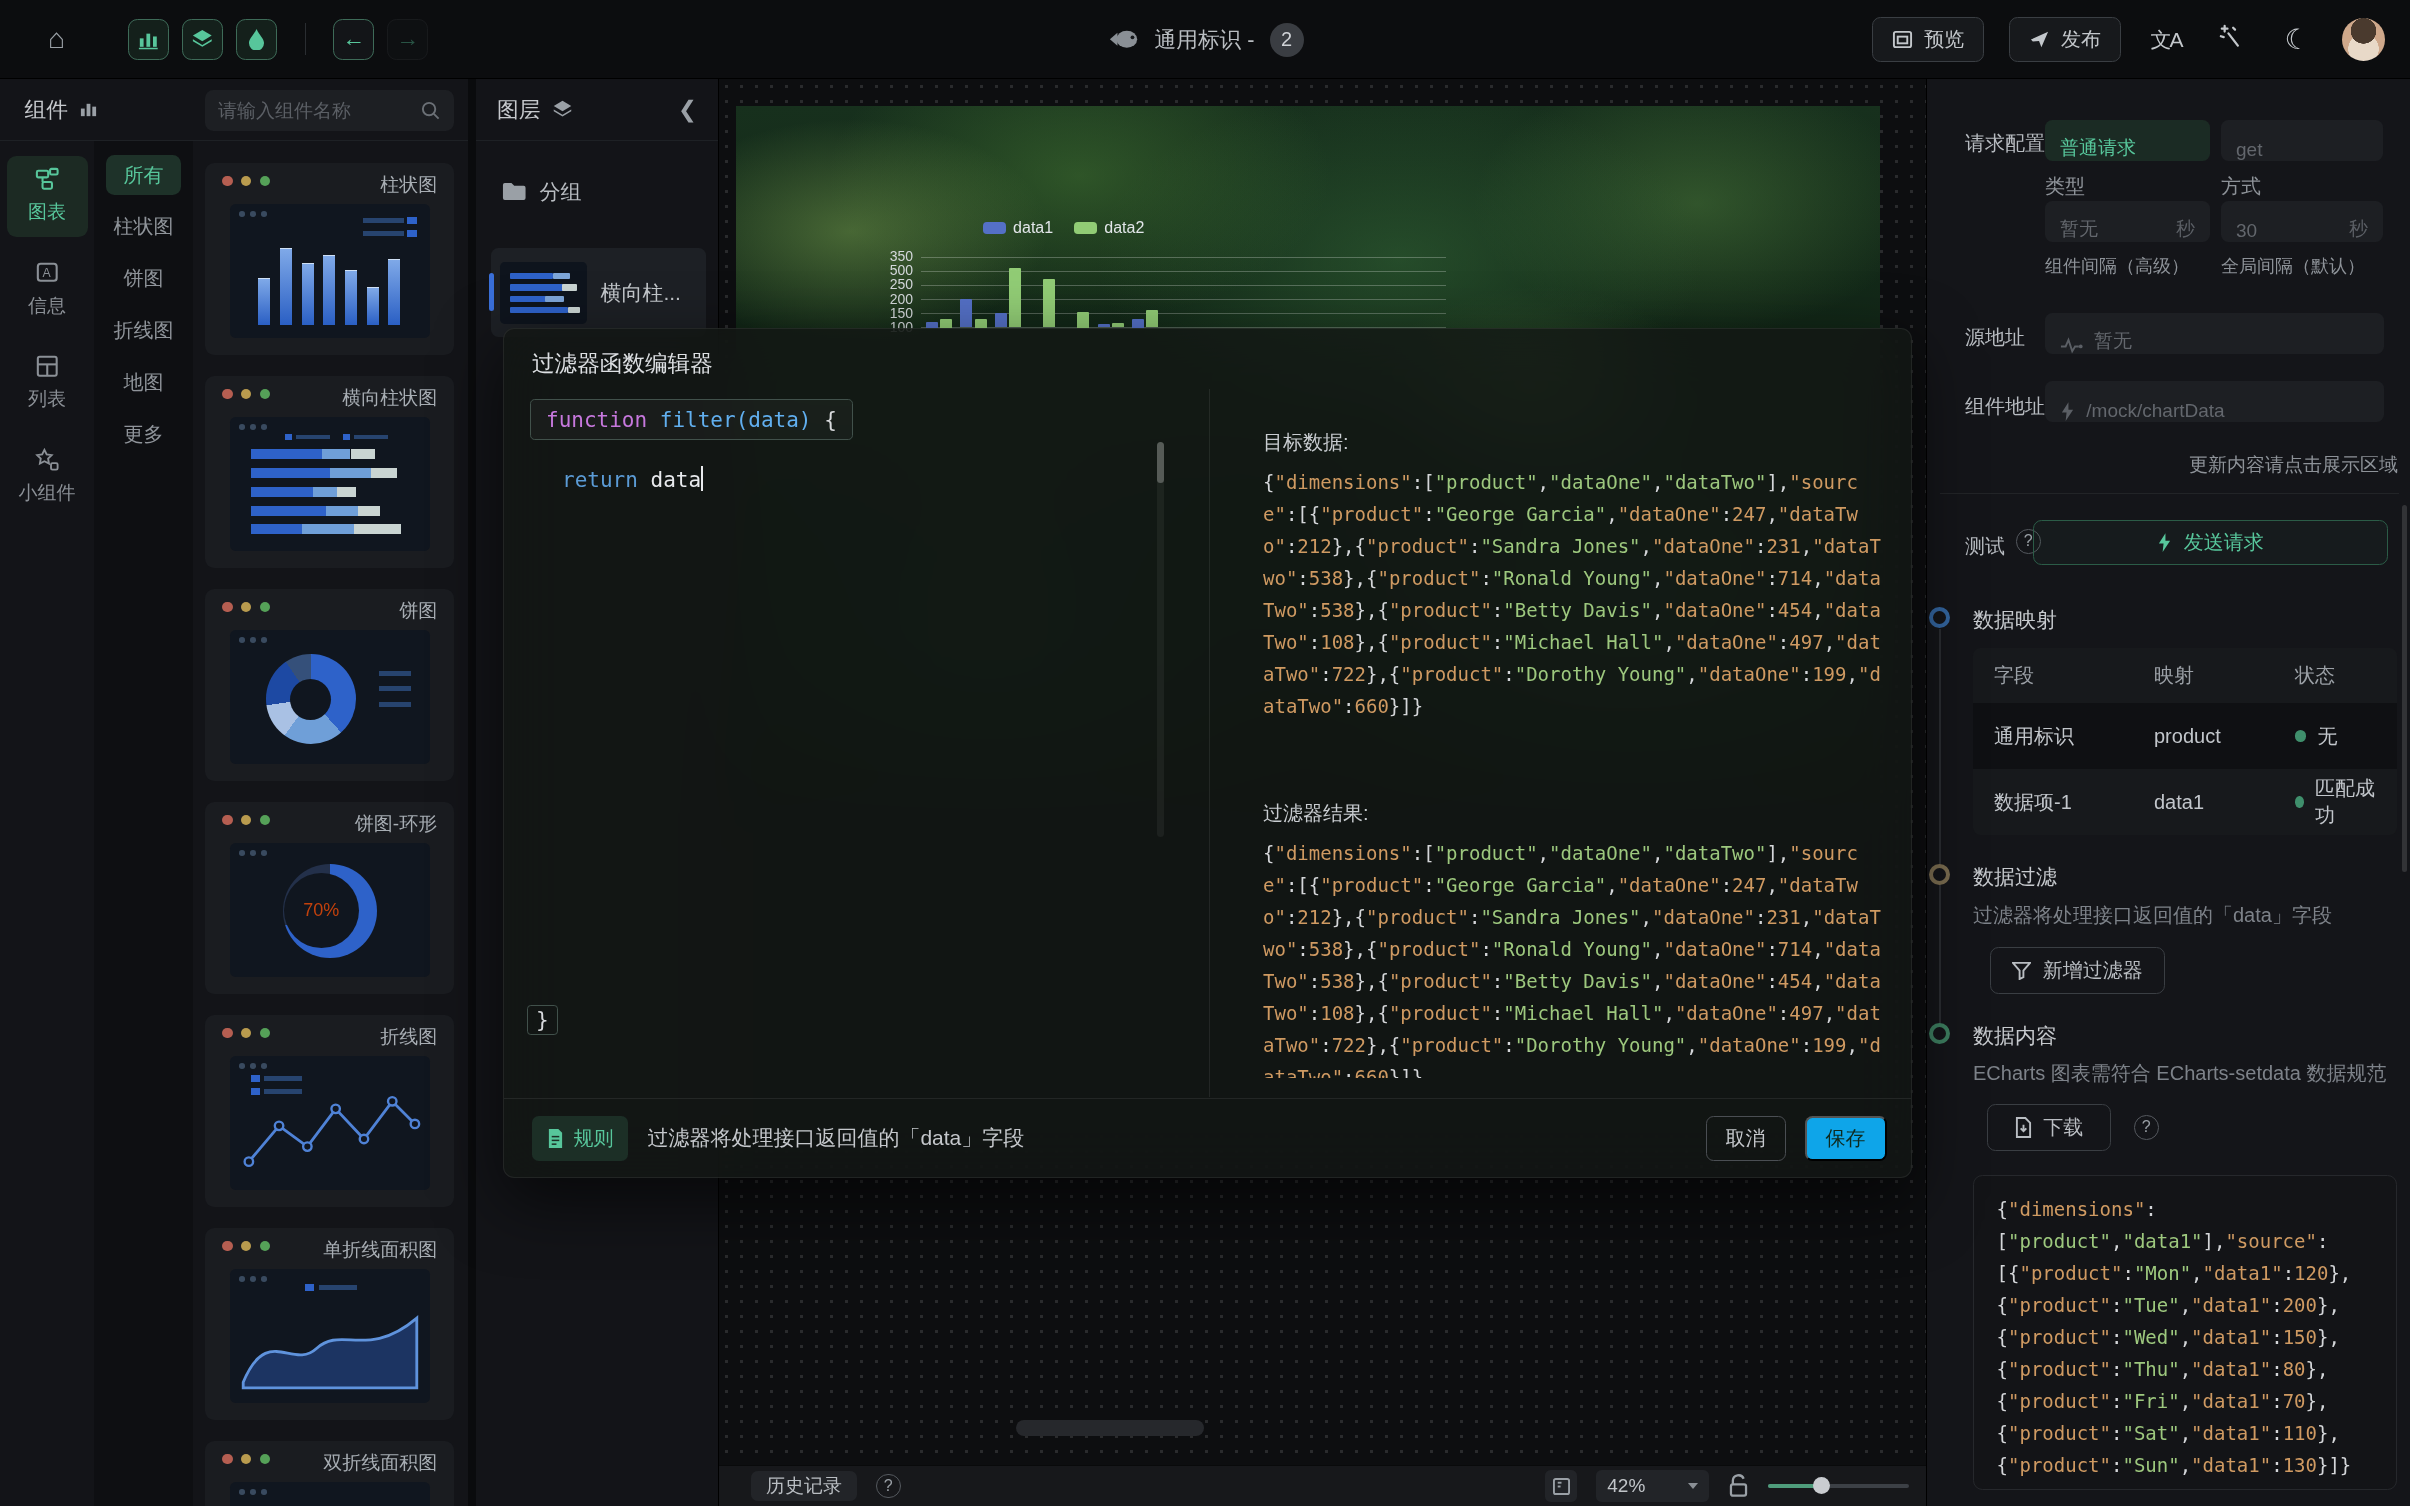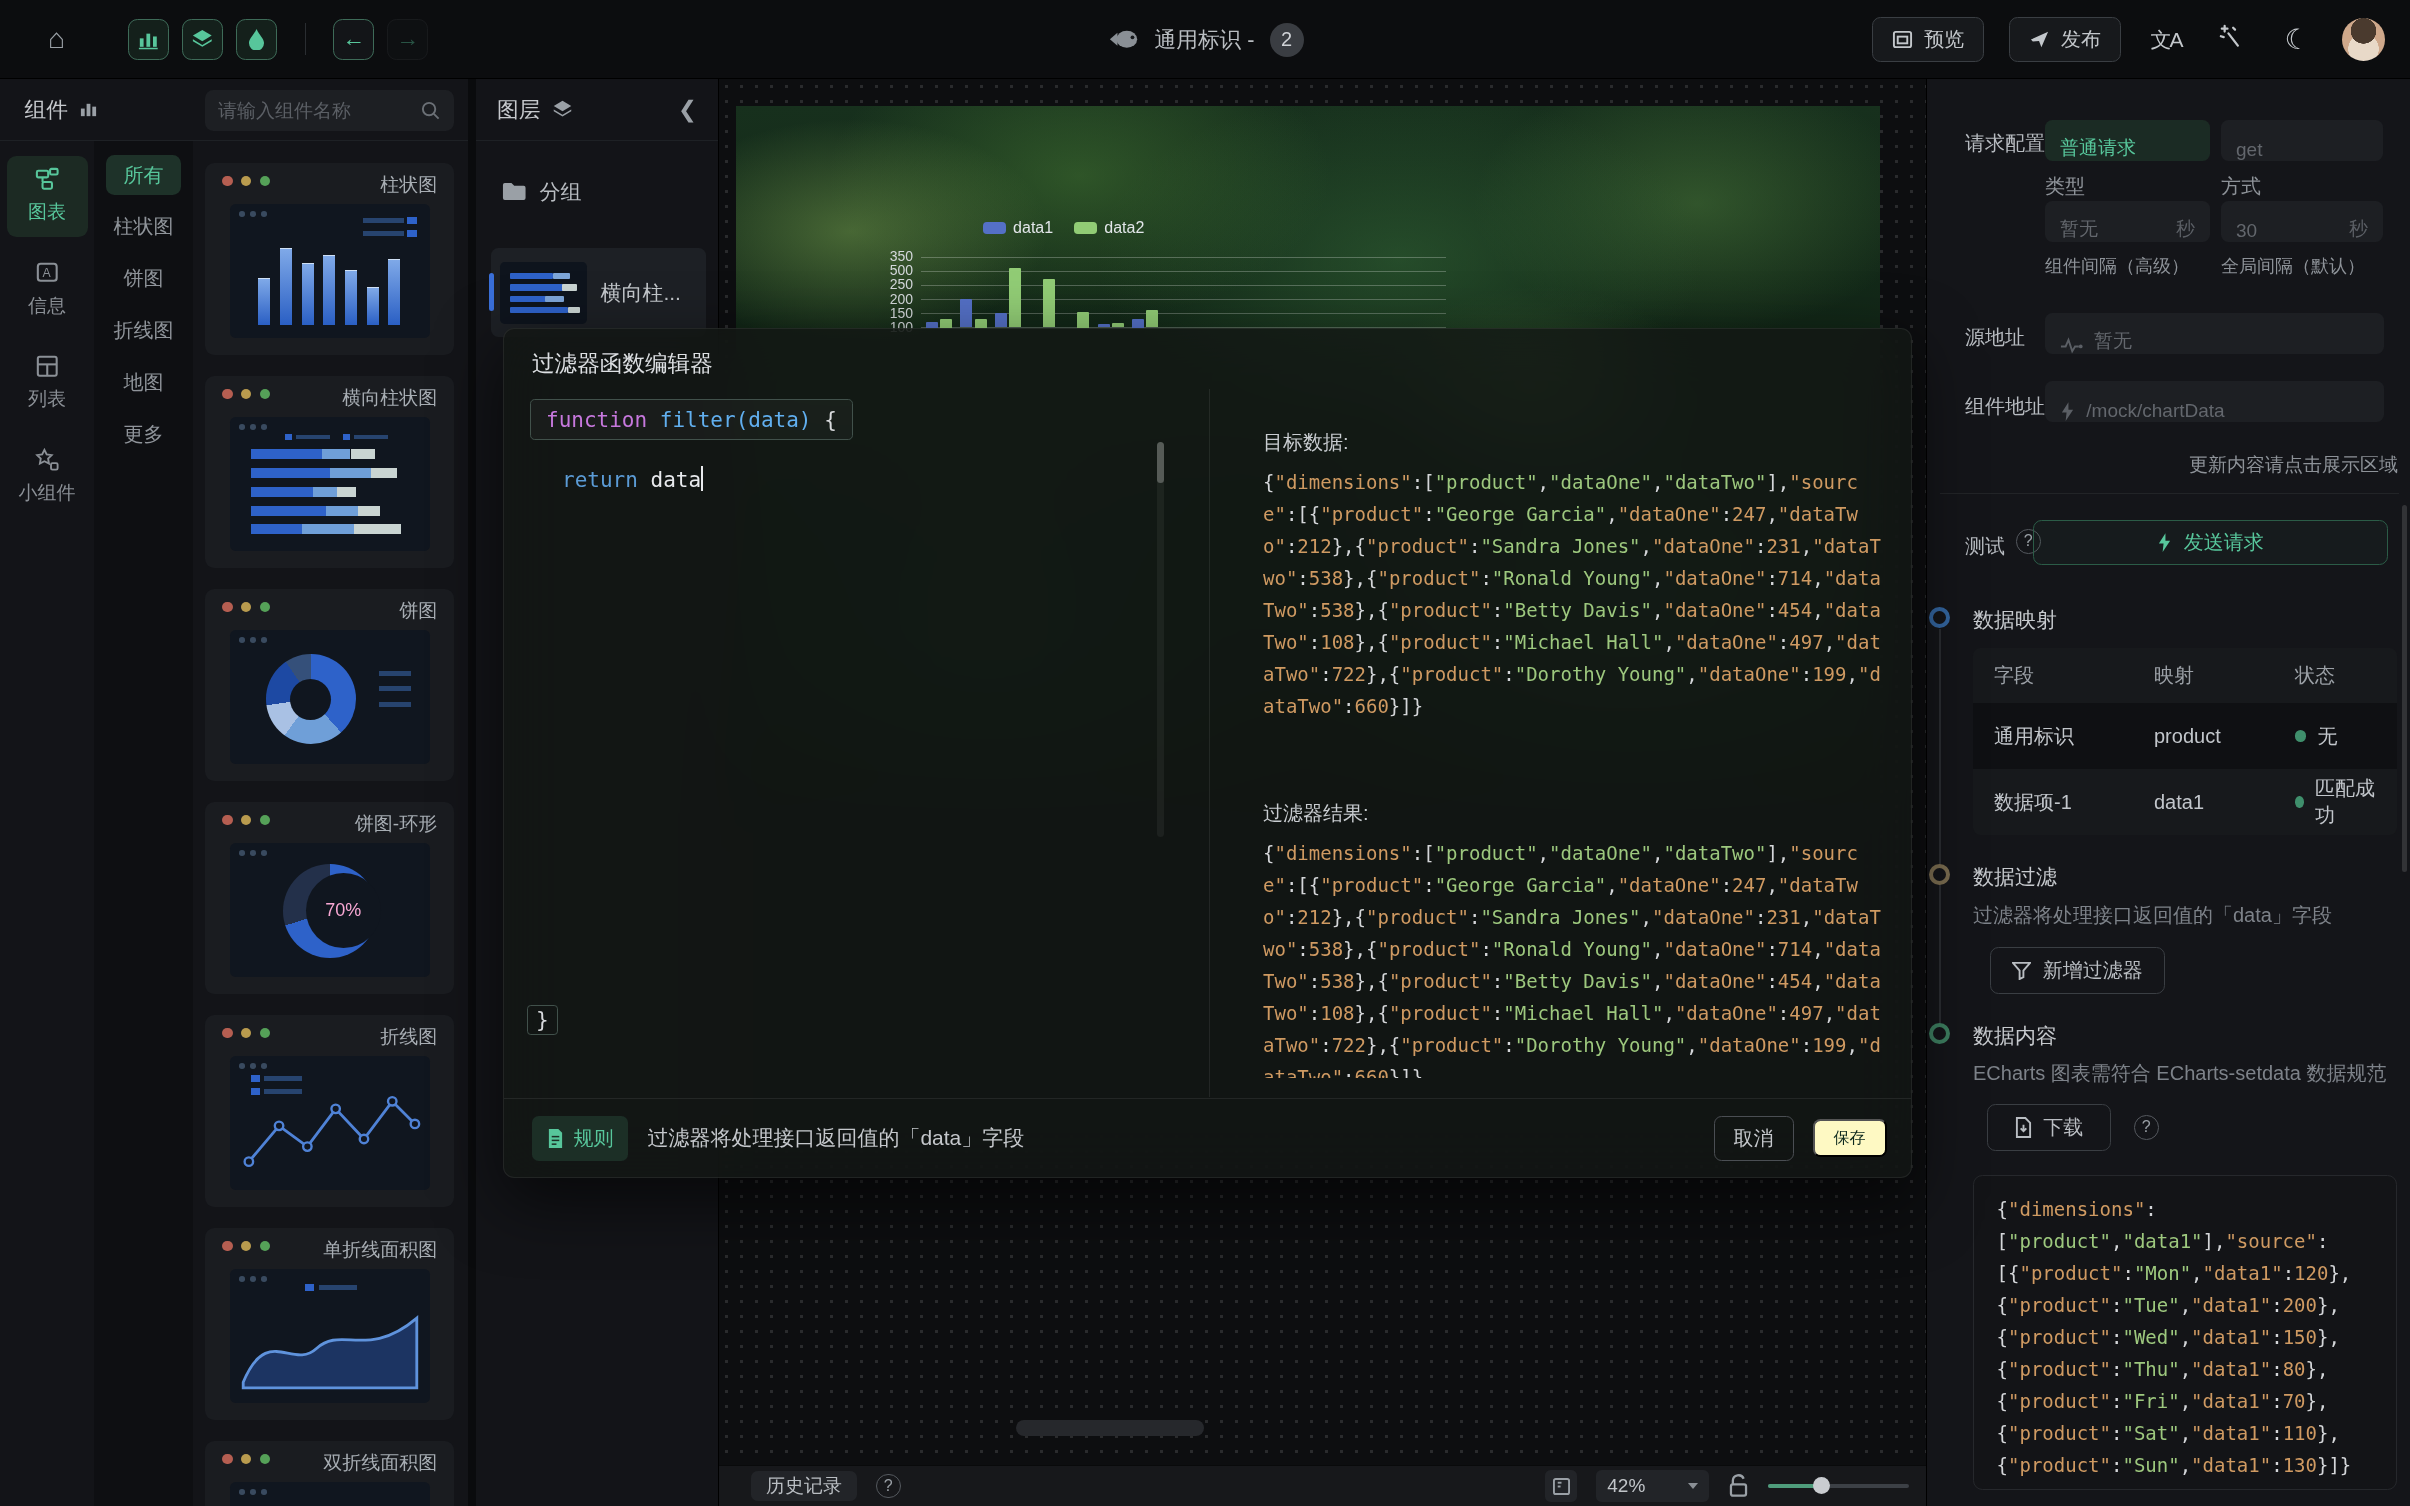--- a/index.html
+++ b/index.html
@@ -125,21 +125,21 @@
   .json-label { position:absolute; left:759px; font-size:20px; color:#c8ccd0; }
   .json-block { position:absolute; left:759px; width:621px; font-size:19px; line-height:32px; white-space:pre; overflow:hidden; }
   .j-p { color:#d4d6d9; } .j-k { color:#cf9a62; } .j-n { color:#cf9a62; } .j-s { color:#9dc87e; }
   .modal-footer { position:absolute; left:0; bottom:0; width:100%; height:79px; border-top:0.9px solid rgba(255,255,255,.08);
     display:flex; align-items:center; padding:0 24.5px 0 28px; gap:19px; }
   .rule-badge { height:45px; background:#1c2f26; border-radius:6.6px; color:#57c69b; font-size:20px;
     display:flex; align-items:center; gap:9.4px; padding:0 15px; }
   .rule-text { color:#c5c8cc; font-size:21px; }
   .btn-cancel { margin-left:auto; height:45px; border:0.9px solid #4a4e53; border-radius:7.5px; background:transparent;
     color:#c5c8cc; font-size:20px; display:flex; align-items:center; padding:0 19px; }
-  .btn-save { height:38px; border-radius:7.5px; background:#fef9c3; color:#0e2a1e; font-size:16px;
+  .btn-save { height:45px; border-radius:7.5px; background:#0ea5e9; color:#0e2a1e; font-size:20px;
     display:flex; align-items:center; padding:0 19px; }
 
   
   .rightpanel { position:absolute; left:1926px; top:79px; width:485px; bottom:0; background:#141519; border-left:0.9px solid #000; }
   .rp-label { position:absolute; font-size:20px; color:#b7bbc0; }
   .rp-sub { position:absolute; font-size:18px; color:#8d9298; }
   .rp-field { position:absolute; height:41px; background:#1d1f23; border-radius:7.5px; display:flex;
     align-items:flex-end; padding:0 15px; font-size:19px; color:#63676d; }
   .rp-field.green { background:#1b2b24; color:#57c69b; }
   .rp-field .unit { margin-left:auto; color:#5b5f65; }
@@ -403,21 +403,21 @@
           <span class="cdot" style="background:#55a158;"></span>
         </div>
     <div class="card-title">饼图-环形</div>
     <div class="thumb">
       <div class="thumb-dots">
             <span class="tdot"></span>
             <span class="tdot"></span>
             <span class="tdot"></span>
           </div>
       <div style="position:absolute;left:53px;top:21px;width:94px;height:94px;border-radius:50%;background:conic-gradient(#2e62c9 0 252deg,#23304a 252deg 360deg);"></div>
-      <div style="position:absolute;left:76px;top:30px;width:75px;height:75px;border-radius:50%;background:#10161f;display:flex;align-items:center;justify-content:center;color:#f9a8d4;font-size:18px;">70%</div>
+      <div style="position:absolute;left:54px;top:30px;width:75px;height:75px;border-radius:50%;background:#10161f;display:flex;align-items:center;justify-content:center;color:#c2410c;font-size:18px;">70%</div>
         </div>
       </div>
       <div class="card">
         <div class="card-dots">
       <span class="cdot" style="background:#b55e51;"></span>
           <span class="cdot" style="background:#b99b4e;"></span>
           <span class="cdot" style="background:#55a158;"></span>
         </div>
     <div class="card-title">折线图</div>
     <div class="thumb">

